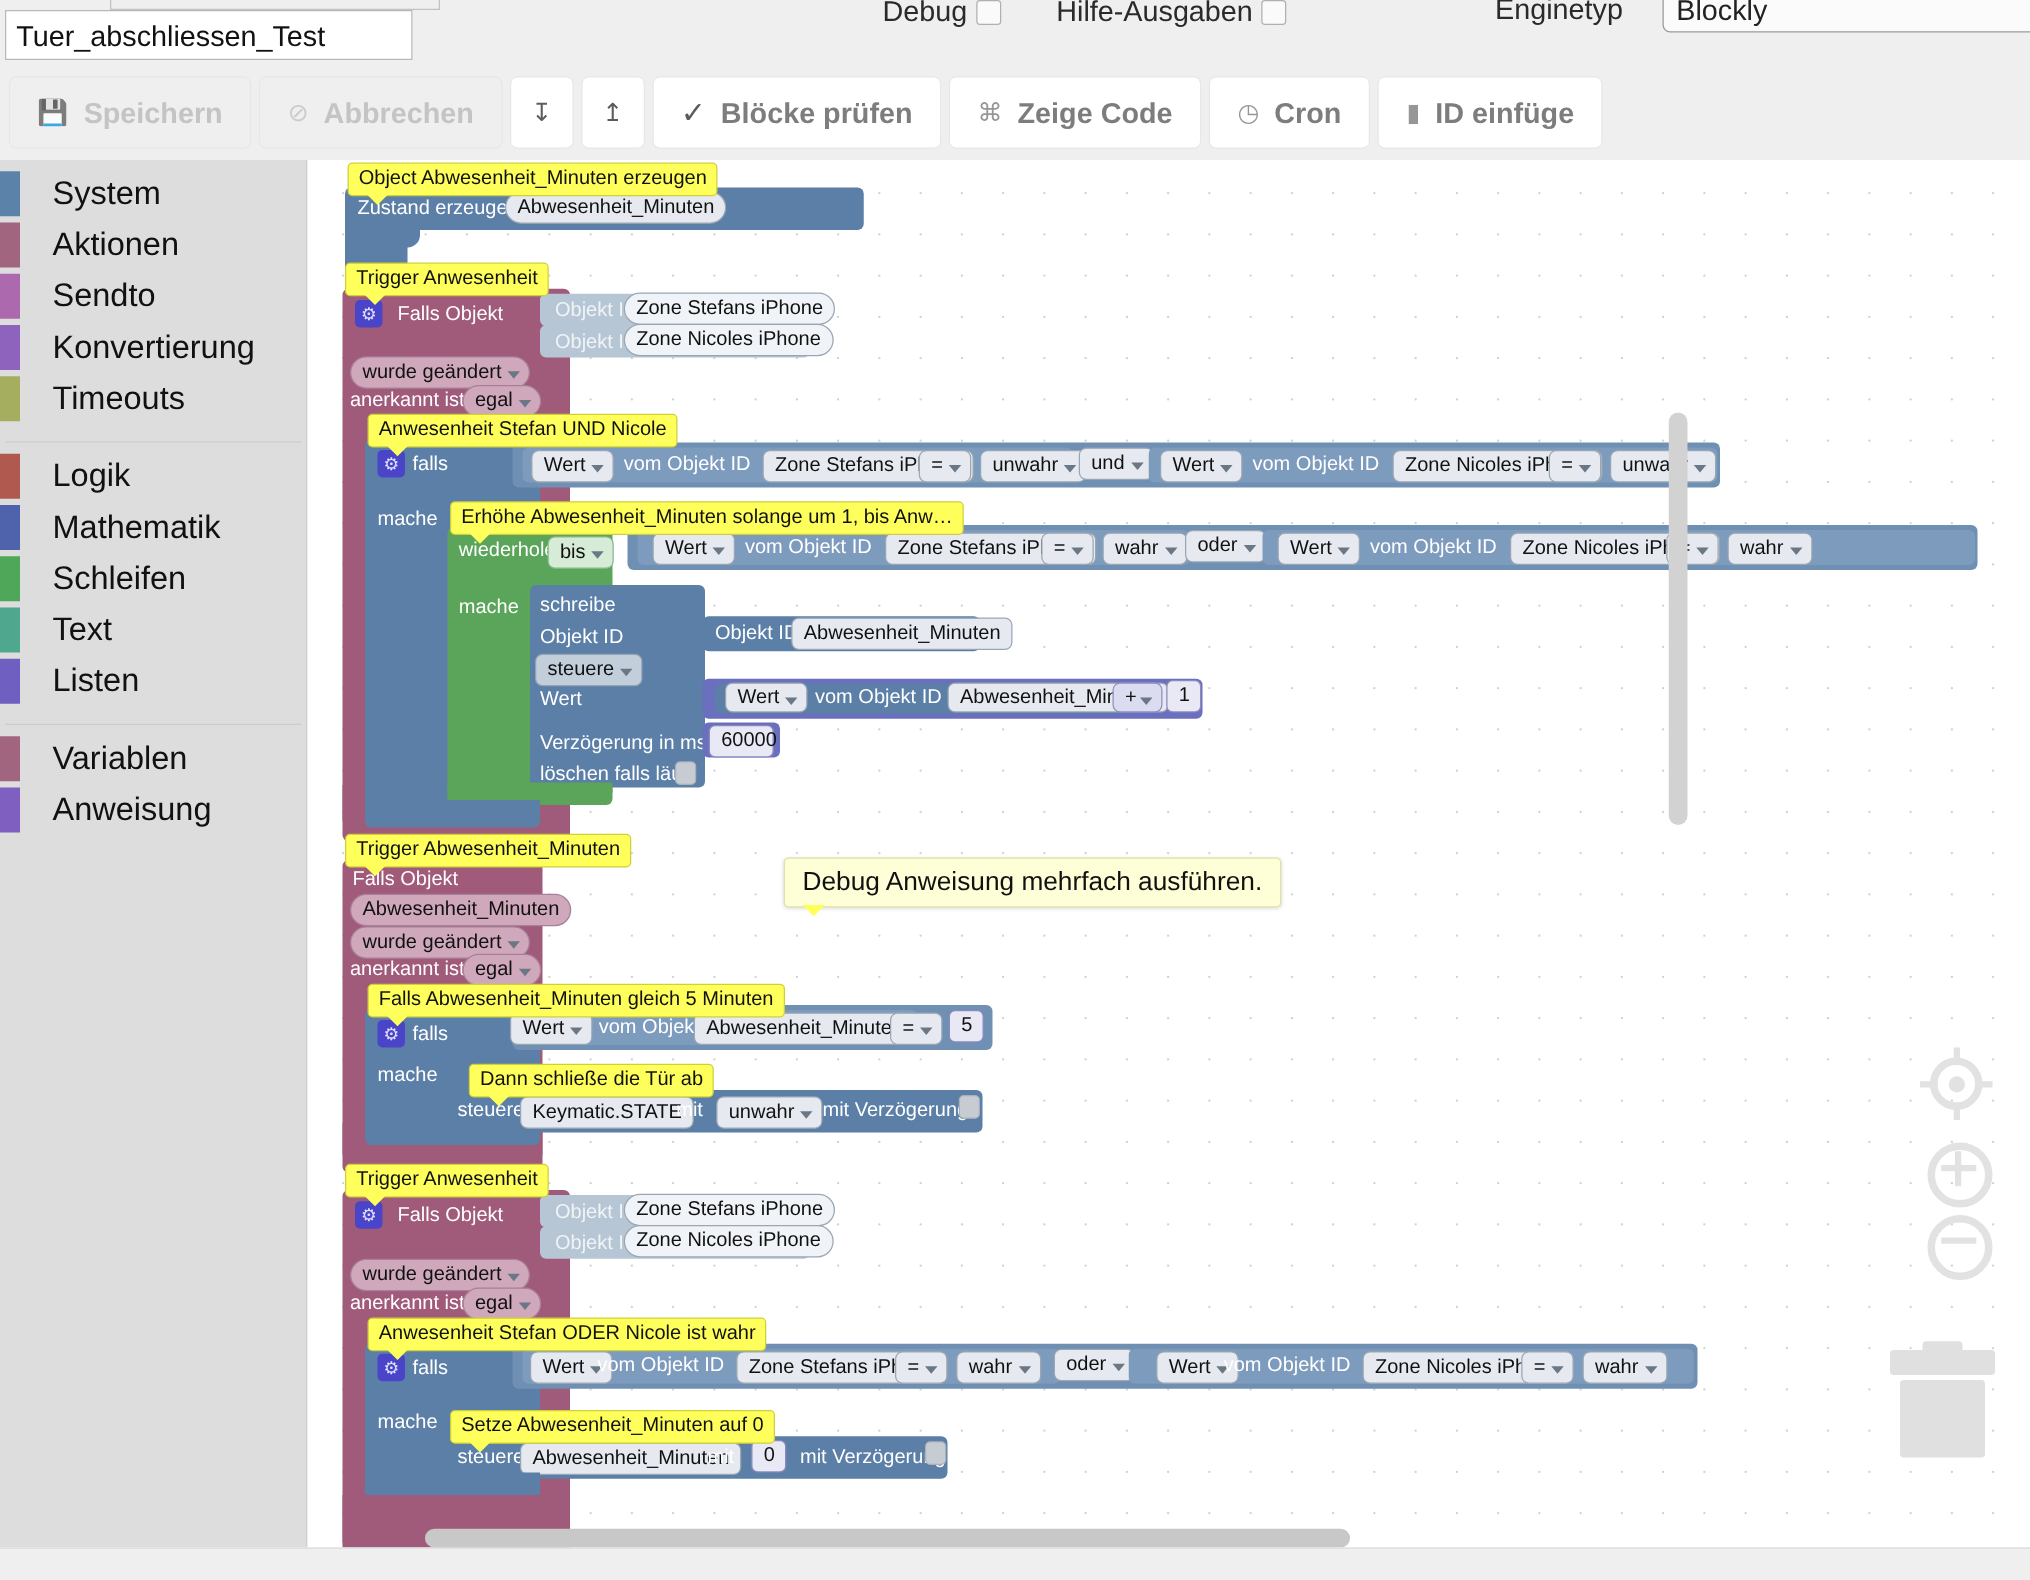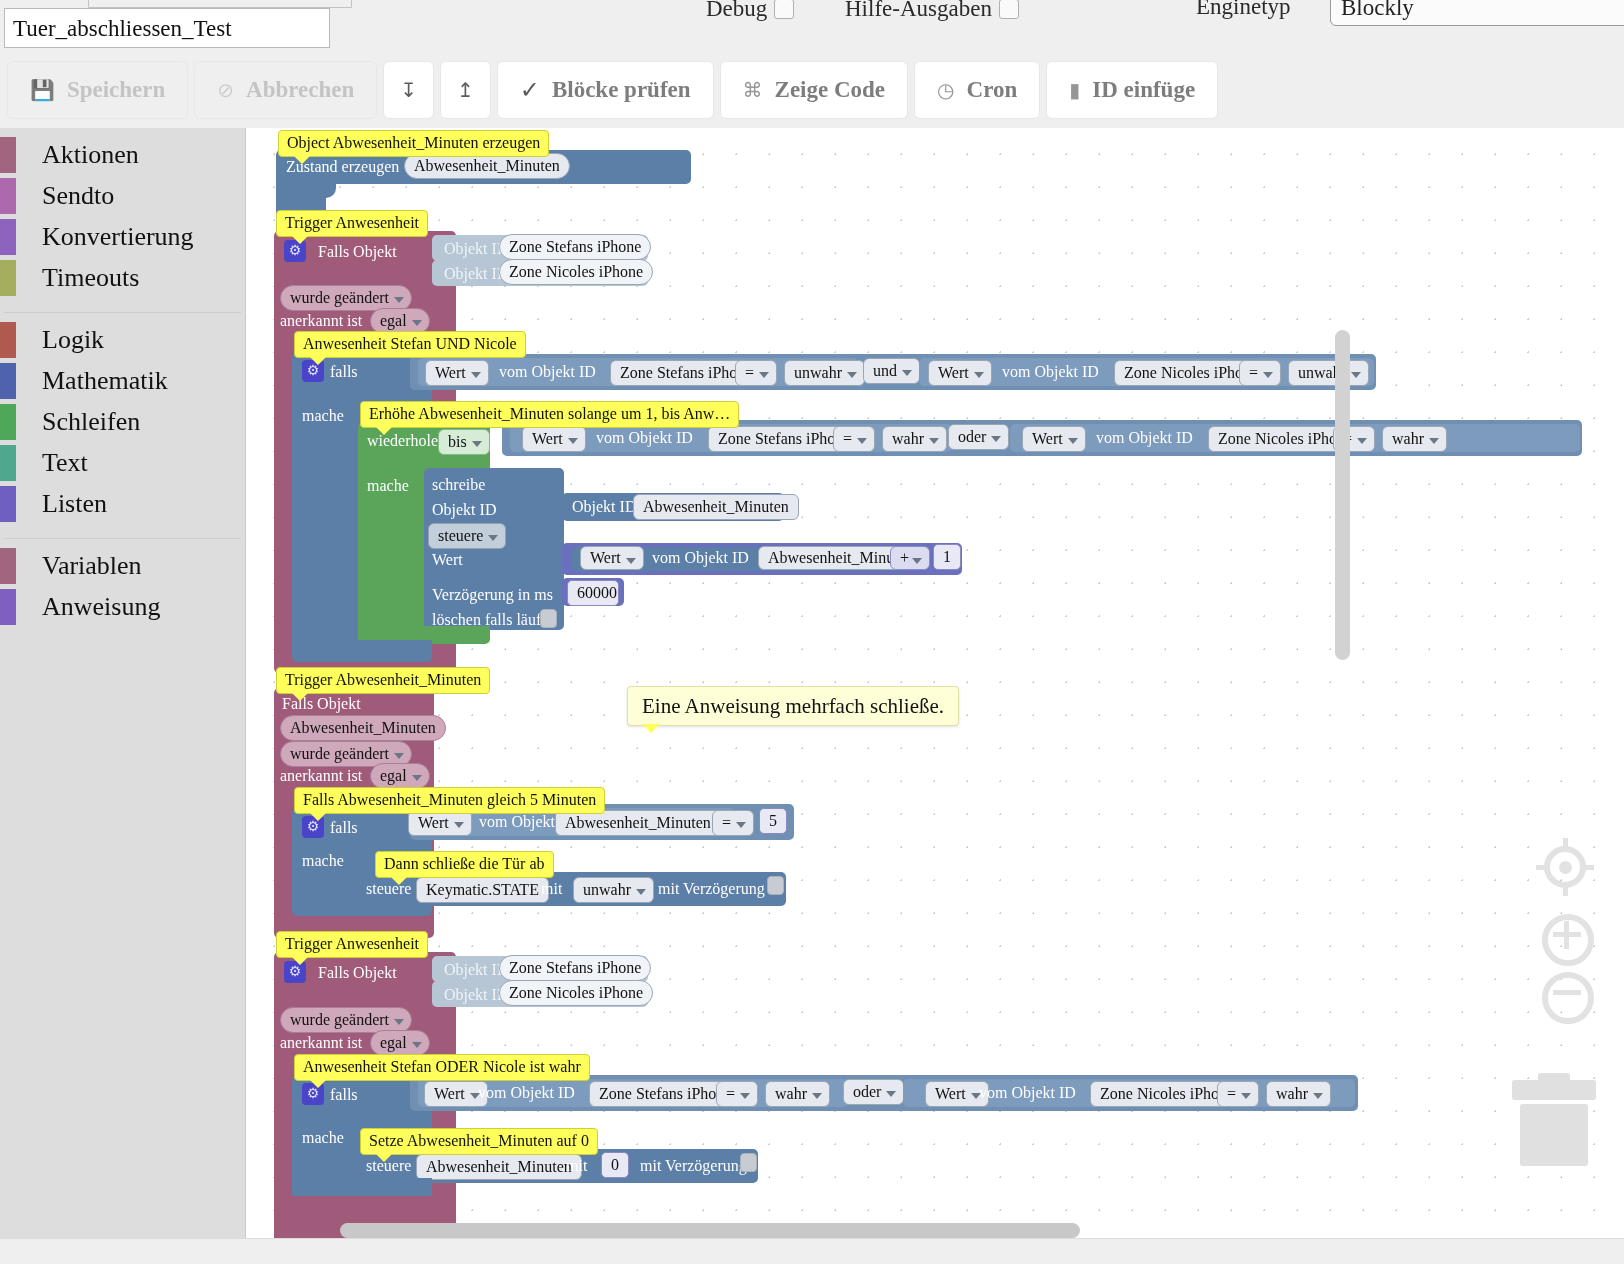--- a/index.html
+++ b/index.html
@@ -2,21 +2,21 @@
 <html><head>
 <meta charset="utf-8">
 <style>
   * { box-sizing: border-box; margin: 0; padding: 0; }
   html, body {
     width: 1624px; height: 1264px;
     overflow: hidden;
     font-family: "Liberation Sans", sans-serif;
     background: #f2f2f2;
   }
-  #app { position: relative; width: 1356px; height: 1264px; background:#fff;font-family:Liberation Serif, serif; }
+  #app { position: relative; width: 1356px; height: 1264px; background:#fff; }
 
   
   .topbar {
     position:absolute; left:0; top:0; width:1624px; height:128px;
     background:#efefef;
   }
   .name-tab {
     position:absolute; left:88px; top:-26px; width:264px; height:34px;
     background:#efefef; border:1px solid #c2c2c2; border-radius:8px 8px 0 0;
   }
@@ -202,20 +202,24 @@
       <div class="tbtn">
         <span class="ic">▮</span>
         <span>ID einfüge</span>
       </div>
     </div>
   </div>
 
   <div class="sidebar">
     <div style="height:6px"></div>
 
+    <div class="cat">
+      <span class="swatch" style="background:#5b82a8"></span>
+      <span class="clabel">System</span>
+    </div>
     <div class="cat">
       <span class="swatch" style="background:#a2657f"></span>
       <span class="clabel">Aktionen</span>
     </div>
     <div class="cat">
       <span class="swatch" style="background:#ad69ad"></span>
       <span class="clabel">Sendto</span>
     </div>
     <div class="cat">
       <span class="swatch" style="background:#8e63bd"></span>
@@ -364,21 +368,21 @@
 
     <div class="comment" style="left:30px; top:539px;">Trigger Abwesenheit_Minuten</div>
     <div class="blkbody c-trigger" style="left:28px; top:560px; width:160px; height:240px;"></div>
     <div class="blkbody c-trigger" style="left:28px; top:770px; width:160px; height:40px; border-radius:0 0 5px 5px;"></div>
     <span class="lbl" style="left:36px; top:566px;">Falls Objekt</span>
     <div class="field pill" style="left:34px; top:587px; background:#cfa8bc; border-color:#a87e98;">Abwesenheit_Minuten</div>
     <div class="field dd pill" style="left:34px; top:613px; background:#cfa8bc; border-color:#a87e98;">wurde geändert</div>
     <span class="lbl" style="left:34px; top:638px;">anerkannt ist</span>
     <div class="field dd pill" style="left:124px; top:635px; background:#cfa8bc; border-color:#a87e98;">egal</div>
 
-    <div class="comment" style="left:381px; top:558px; font-size:21px; line-height:30px; padding:4px 14px; background:#ffffd7; border:1px solid #e0e0a8; box-shadow:0 1px 3px rgba(0,0,0,.12);">Eine Anweisung mehrfach schließe.</div>
+    <div class="comment" style="left:381px; top:558px; font-size:21px; line-height:30px; padding:4px 14px; background:#ffffd7; border:1px solid #e0e0a8; box-shadow:0 1px 3px rgba(0,0,0,.12);">Debug Anweisung mehrfach ausführen.</div>
 
     <div class="comment" style="left:48px; top:659px;">Falls Abwesenheit_Minuten gleich 5 Minuten</div>
     <div class="blkbody c-logic" style="left:46px; top:680px; width:140px; height:100px;"></div>
     <div class="blkbody c-logic" style="left:46px; top:766px; width:140px; height:22px; border-radius:0 0 5px 5px;"></div>
     <div class="gear" style="left:56px; top:688px;">⚙</div>
     <span class="lbl" style="left:84px; top:690px;">falls</span>
     <span class="lbl" style="left:56px; top:723px;">mache</span>
 
     <div class="blkbody c-logic" style="left:164px; top:676px; width:384px; height:36px; background:#6f8fb3;"></div>
     <div class="blkbody c-logic" style="left:172px; top:680px; width:316px; height:28px; background:#7d9bbd;"></div>

